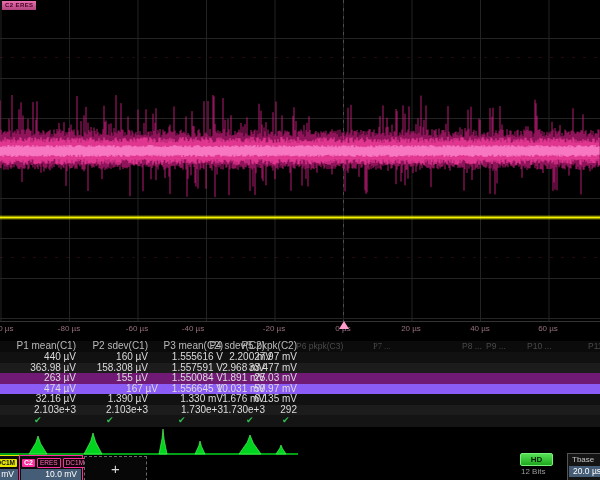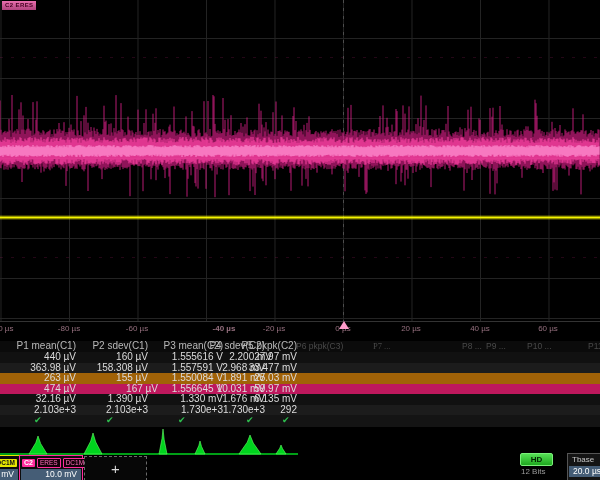--- a/index.html
+++ b/index.html
@@ -108,21 +108,21 @@
         <path d="M239 454 L247.25 442.2 L250 435 L253.3 443.1 L261 454 Z" fill="#00d41e" stroke="#66ff66" stroke-width="0.6"></path>
         <path d="M276 454 L279.75 448.2 L281 445 L282.5 448.6 L286 454 Z" fill="#00d41e" stroke="#66ff66" stroke-width="0.6"></path>
       </g>
   </svg>
 
   <div id="axis">
     <div id="axis-labels">
         <span class="axis-label" style="left: 0px;">-100 µs</span>
         <span class="axis-label" style="left: 69px;">-80 µs</span>
         <span class="axis-label" style="left: 137px;">-60 µs</span>
-        <span class="axis-label" style="left: 224px; font-weight: bold;">-40 µs</span>
+        <span class="axis-label" style="left: 193px;">-40 µs</span>
         <span class="axis-label" style="left: 274px;">-20 µs</span>
         <span class="axis-label" style="left: 343px;">0 µs</span>
         <span class="axis-label" style="left: 411px;">20 µs</span>
         <span class="axis-label" style="left: 480px;">40 µs</span>
         <span class="axis-label" style="left: 548px;">60 µs</span>
       </div>
     <div id="trig-marker"></div>
   </div>
 
   <div id="mtable">
@@ -146,28 +146,28 @@
         <span class="tcell" style="left: 210px; width: 62px;">2.200 mV</span>
         <span class="tcell" style="left: 239px; width: 58px;">27.97 mV</span>
       </div>
       <div class="trow" style="top: 23.5px; background: rgb(28, 28, 28);">
         <span class="tcell" style="left: 4px; width: 72px;">363.98 µV</span>
         <span class="tcell" style="left: 78px; width: 70px;">158.308 µV</span>
         <span class="tcell" style="left: 150px; width: 73px;">1.557591 V</span>
         <span class="tcell" style="left: 203px; width: 62px;">2.968 mV</span>
         <span class="tcell" style="left: 239px; width: 58px;">33.477 mV</span>
       </div>
-      <div class="trow" style="top: 34px; background: #a16207;">
+      <div class="trow" style="top: 34px; background: #701a75;">
         <span class="tcell" style="left: 4px; width: 72px;">263 µV</span>
         <span class="tcell" style="left: 78px; width: 70px;">155 µV</span>
         <span class="tcell" style="left: 150px; width: 73px;">1.550084 V</span>
         <span class="tcell" style="left: 203px; width: 62px;">1.891 mV</span>
         <span class="tcell" style="left: 239px; width: 58px;">25.03 mV</span>
       </div>
-      <div class="trow" style="top: 44.5px; background: #be185d;">
+      <div class="trow" style="top: 44.5px; background: #8b5cf6;">
         <span class="tcell" style="left: 4px; width: 72px;">474 µV</span>
         <span class="tcell" style="left: 88px; width: 70px;">167 µV</span>
         <span class="tcell" style="left: 150px; width: 73px;">1.556645 V</span>
         <span class="tcell" style="left: 203px; width: 62px;">10.031 mV</span>
         <span class="tcell" style="left: 239px; width: 58px;">59.97 mV</span>
       </div>
       <div class="trow" style="top: 55px; background: rgb(17, 17, 17);">
         <span class="tcell" style="left: 4px; width: 72px;">32.16 µV</span>
         <span class="tcell" style="left: 78px; width: 70px;">1.390 µV</span>
         <span class="tcell" style="left: 150px; width: 73px;">1.330 mV</span>

